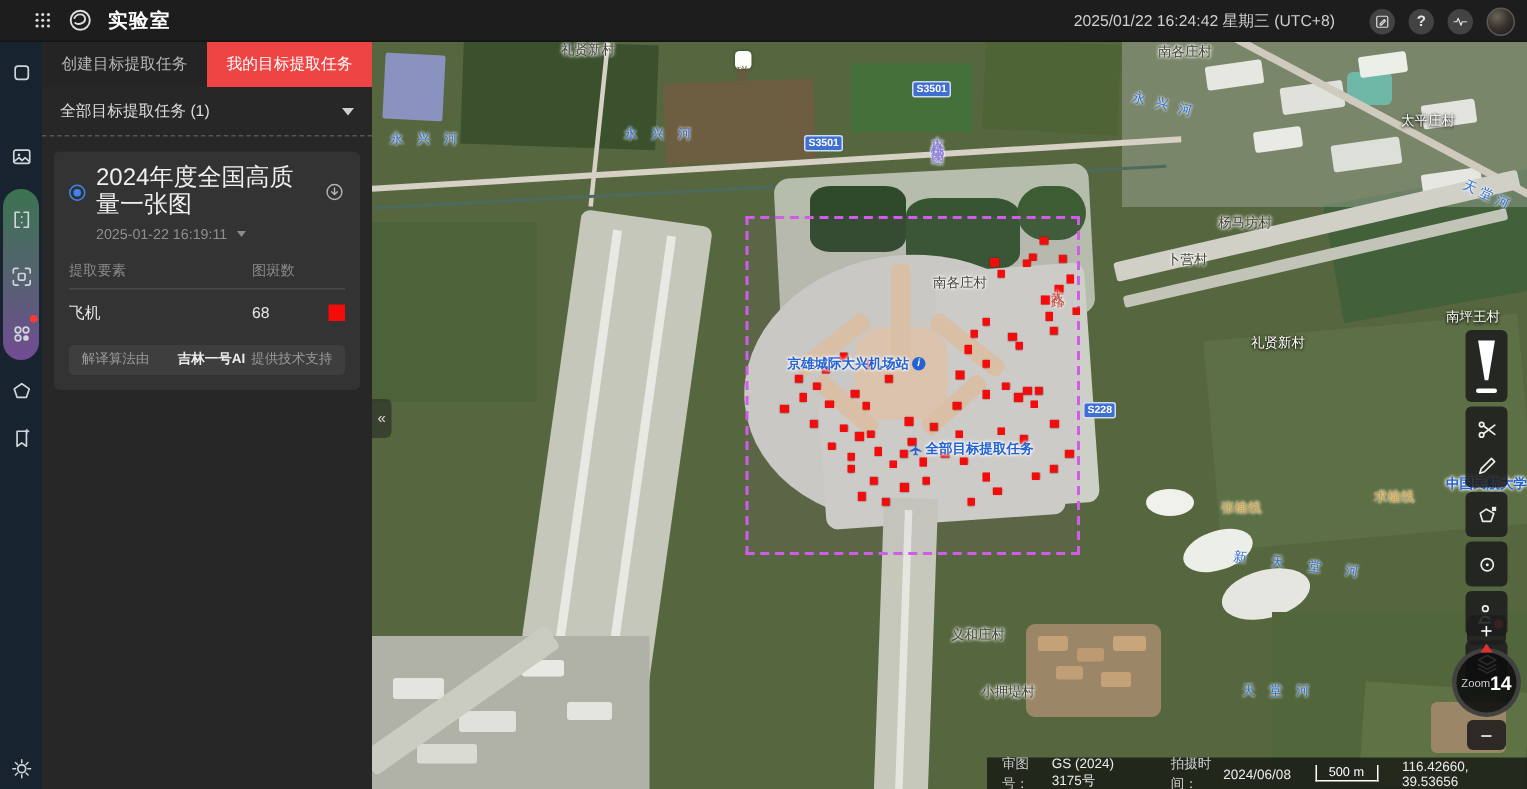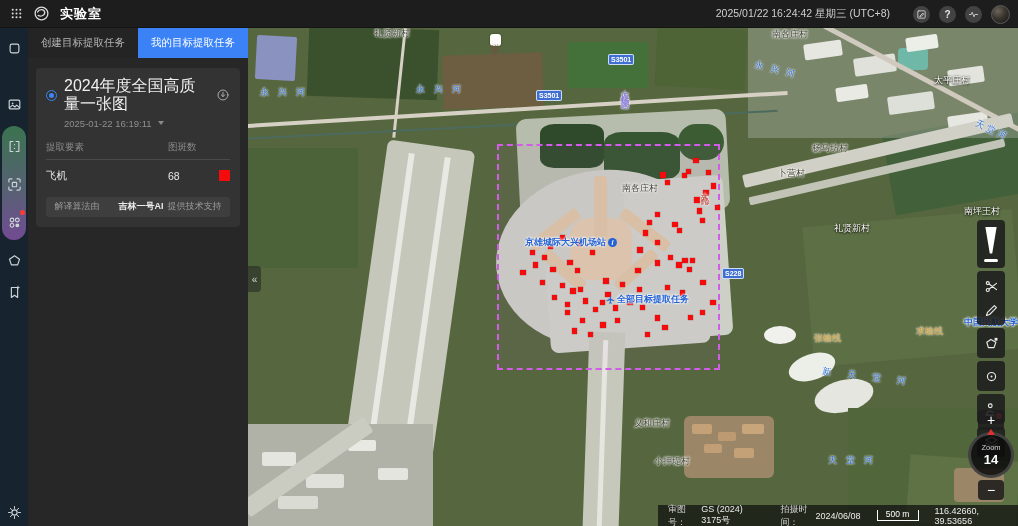--- a/index.html
+++ b/index.html
@@ -3,21 +3,21 @@
 <meta charset="utf-8">
 <style>
   * { margin:0; padding:0; box-sizing:border-box; }
   html,body { width:1018px; height:526px; overflow:hidden; background:#111;
     font-family:"Liberation Sans","DejaVu Sans",sans-serif; }
   .app { position:relative; width:1018px; height:526px; }
 
   
   .topbar { position:absolute; left:0; top:0; width:1018px; height:28px; background:#1d1d1d;
     display:flex; align-items:center; z-index:50; border-bottom:1px solid #141414; }
-  .tb-left { display:flex; align-items:center; gap:10px; padding-left:10px; }
+  .tb-left { display:flex; align-items:center; gap:10px; padding-left:22px; }
   .icon { display:inline-flex; align-items:center; justify-content:center; color:#dcdcdc; }
   .icon svg { width:100%; height:100%; display:block; }
   .grid-ic { width:13px; height:13px; }
   .logo-ic { width:17px; height:17px; }
   .app-title { color:#fff; font-size:13px; font-weight:bold; letter-spacing:1px; }
   .searchbox { position:absolute; left:265px; top:4px; display:flex; align-items:center; gap:8px; }
   .searchbox input { width:160px; background:transparent; border:none; outline:none;
     border-bottom:1px solid #555; color:#ddd; font-size:10.5px; padding:2px 0 3px 0; }
   .searchbox input::placeholder { color:#7d7d7d; }
   .s-ic { width:13px; height:13px; color:#9a9a9a; }
@@ -38,21 +38,21 @@
   .rail-btn { position:absolute; left:0; width:28px; height:28px; display:flex; align-items:center;
     justify-content:center; color:#cfd6da; }
   .rail-btn svg { width:15px; height:15px; }
   .rail-btn .badge { position:absolute; right:3px; top:2px; width:5px; height:5px; border-radius:50%; background:#ff3b30; }
 
   
   .panel { position:absolute; left:28px; top:28px; width:220px; height:498px; background:#272727; z-index:30; }
   .tabs { display:flex; height:30px; }
   .tab { flex:1; display:flex; align-items:center; justify-content:center; font-size:10.5px;
     color:#b5b5b5; background:#242424; cursor:default; }
-  .tab.active { background:#3b82f6; color:#fff; }
+  .tab.active { background:#ef4444; color:#fff; }
   .filter-row { height:33px; display:flex; align-items:center; justify-content:space-between;
     padding:0 12px; border-bottom:1px dashed #565656; color:#ddd; font-size:10.5px; }
   .tri-down { width:0; height:0; border-left:4px solid transparent; border-right:4px solid transparent;
     border-top:5px solid #cfcfcf; }
   .tri-down.sm { border-left-width:3px; border-right-width:3px; border-top-width:4px; border-top-color:#8a8a8a; }
   .task-card { margin:10px 8px; background:#333; border-radius:4px; padding:9px 10px 10px 10px; }
   .task-head { display:flex; align-items:center; gap:7px; }
   .radio { width:11px; height:11px; border-radius:50%; border:1.5px solid #3d85f2; display:flex;
     align-items:center; justify-content:center; flex:none; }
   .radio i { width:5px; height:5px; border-radius:50%; background:#3d85f2; }
@@ -111,21 +111,21 @@
     border-radius:50%; background:#ff3b30; }
   .wedge { width:15px; height:27px; background:#fff; clip-path:polygon(12% 0,88% 0,58% 100%,42% 100%); }
   .wedge-minus { width:14px; height:3px; background:#fff; border-radius:2px; margin-top:5px; }
 
   .zoomgrp { position:absolute; left:726px; top:382px; width:34px; z-index:7; display:flex;
     flex-direction:column; align-items:center; }
   .zbtn { width:26px; height:20px; background:rgba(30,30,30,.88); border-radius:4px; color:#fff;
     font-size:14px; display:flex; align-items:center; justify-content:center; line-height:1; }
   .zcircle { position:relative; width:46px; height:46px; margin:2px 0; border-radius:50%;
     background:rgba(12,12,12,.87); border:3px solid rgba(70,70,70,.9); display:flex;
-    flex-direction:column; align-items:center; justify-content:center; }
+    flex-direction:row; align-items:center; justify-content:center; }
   .ztick { position:absolute; top:-6px; left:50%; margin-left:-4px; width:0; height:0;
     border-left:4px solid transparent; border-right:4px solid transparent; border-bottom:6px solid #e03131; }
   .zlabel { color:#d0d0d0; font-size:7.5px; }
   .zlevel { color:#fff; font-size:13px; font-weight:bold; }
 
   
   .statusbar { position:absolute; right:0; bottom:0; left:410px; height:21px; z-index:8;
     background:rgba(18,18,18,.75); display:flex; align-items:center; justify-content:flex-end;
     gap:16px; padding:0 10px; color:#ececec; font-size:9px; }
   .statusbar .grp { display:flex; align-items:center; gap:2px; }
@@ -240,20 +240,24 @@
               <path d="M12 2.5v3M12 18.5v3M2.5 12h3M18.5 12h3M5.3 5.3l2.1 2.1M16.6 16.6l2.1 2.1M18.7 5.3l-2.1 2.1M7.4 16.6l-2.1 2.1" stroke-width="1.6"></path>
             </svg></span>
         </div>
       </div>
   </div>
 
   <div class="panel">
     <div class="tabs">
       <div class="tab">创建目标提取任务</div>
       <div class="tab active">我的目标提取任务</div>
+    </div>
+    <div class="filter-row">
+      <span>全部目标提取任务 (1)</span>
+      <span class="tri-down"></span>
     </div>
     <div class="task-card">
       <div class="task-head">
         <span class="radio">
             <i></i>
           </span>
         <span class="task-title">2024年度全国高质量一张图</span>
         <span class="icon dl-ic">
             <svg viewBox="0 0 24 24" fill="none" stroke="currentColor" stroke-width="1.8" stroke-linecap="round" stroke-linejoin="round">
               <circle cx="12" cy="12" r="8.5" stroke-width="1.6"></circle>

